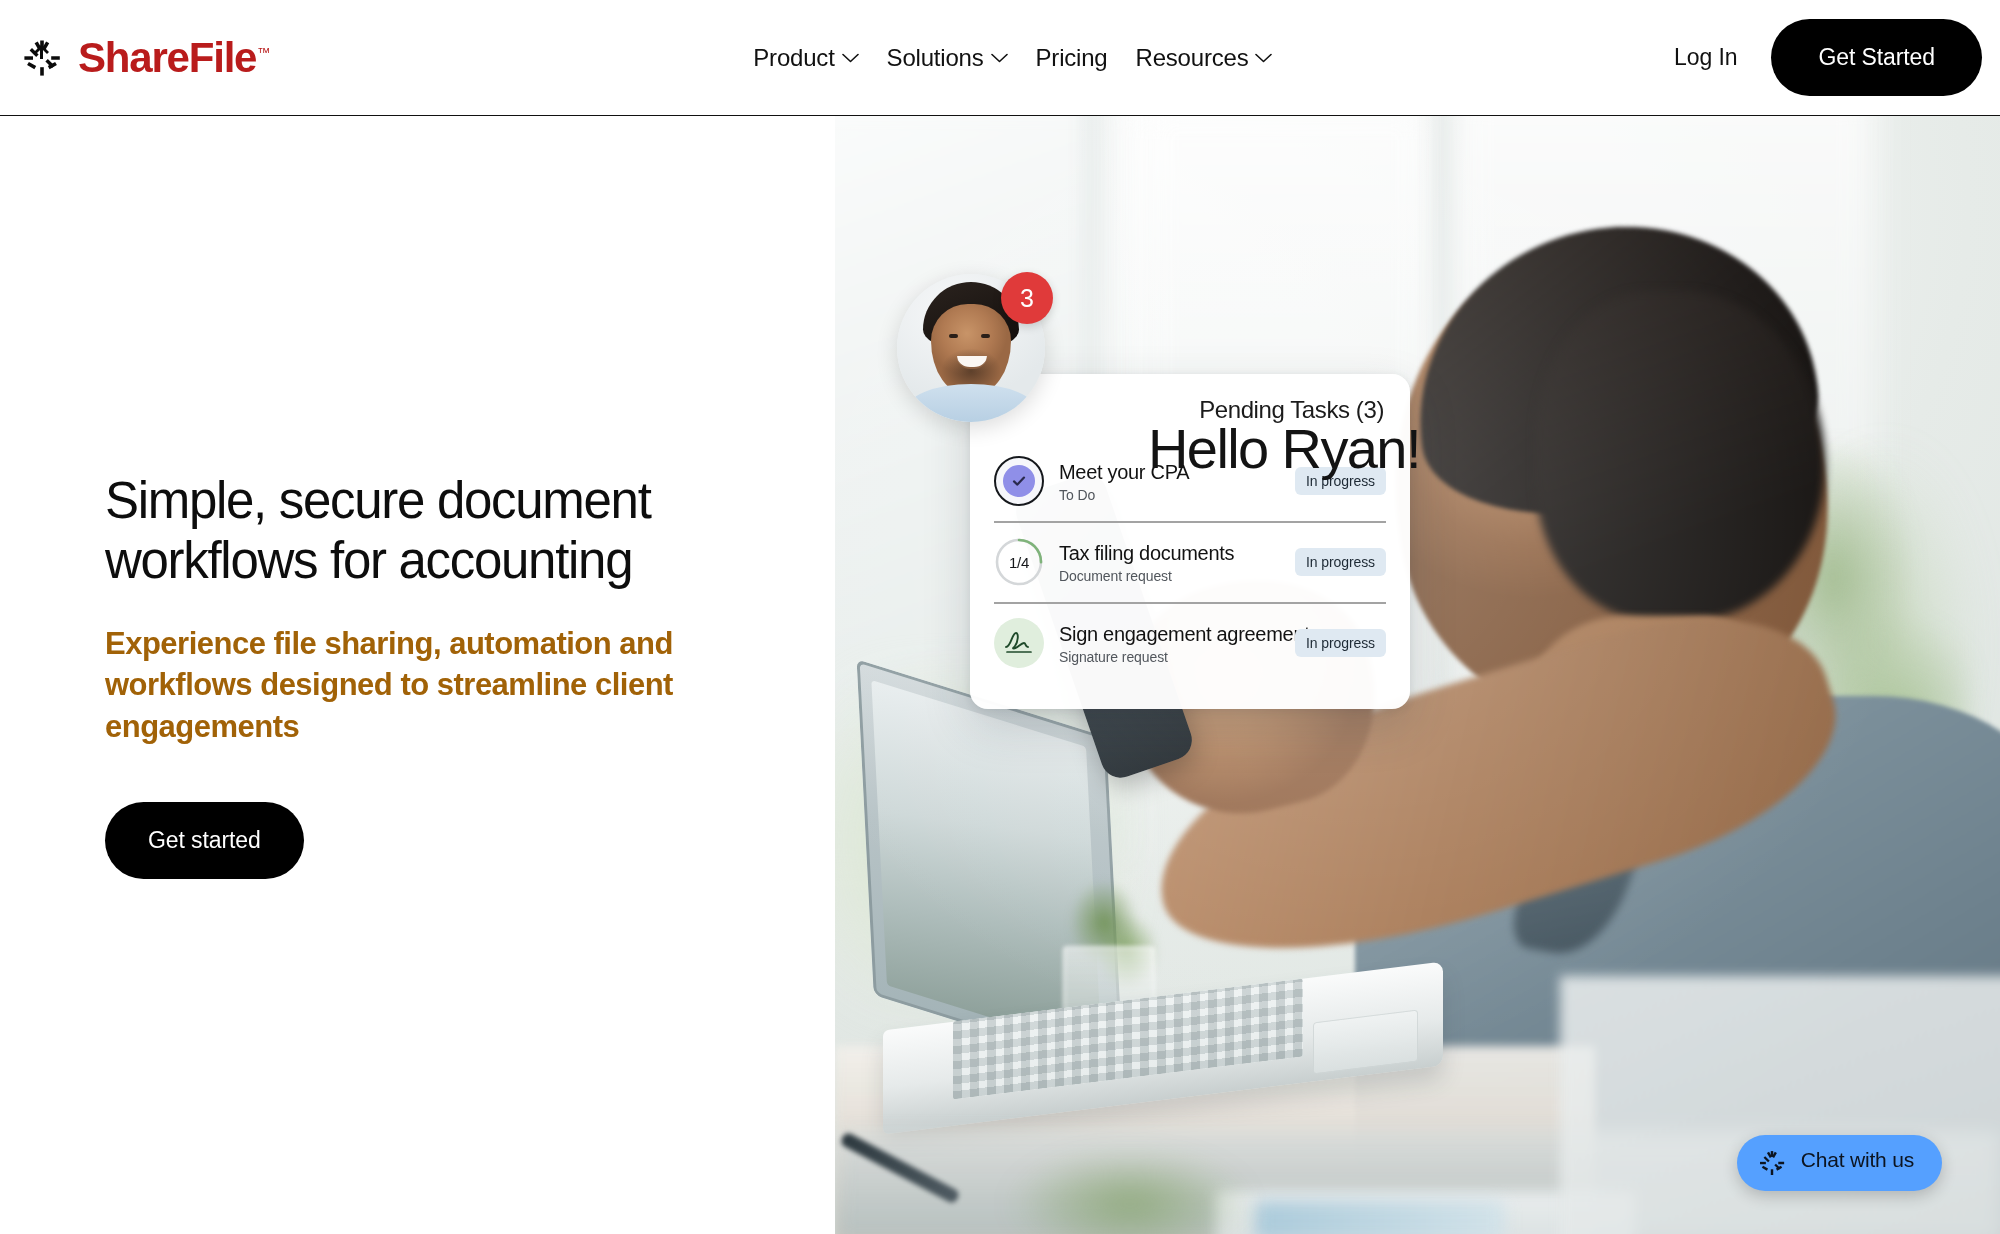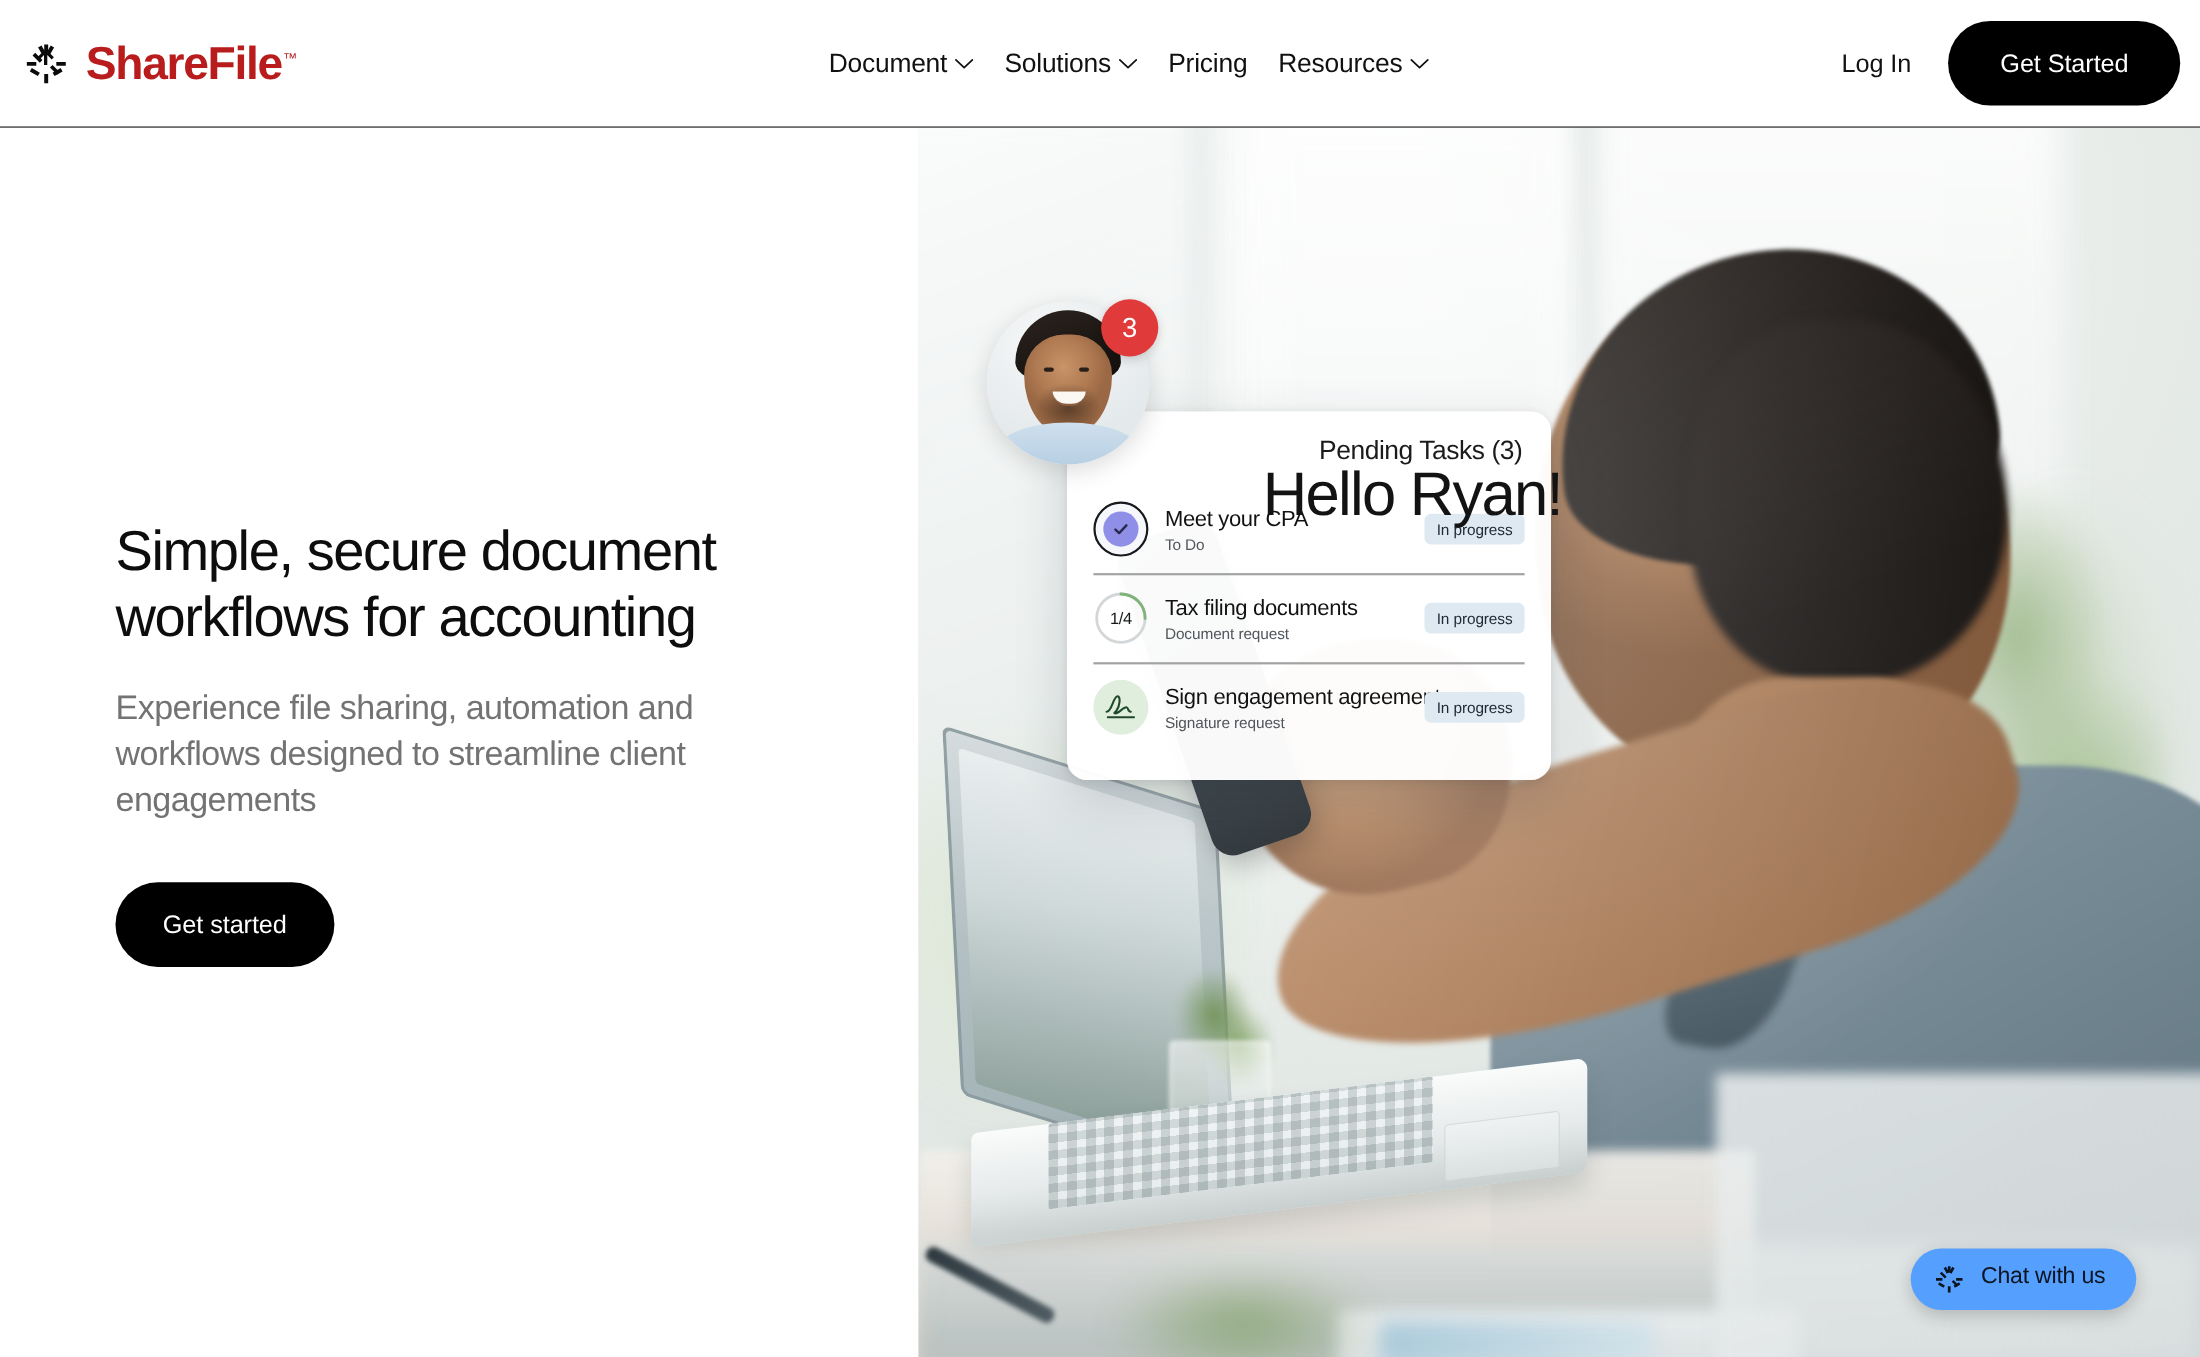--- a/index.html
+++ b/index.html
@@ -70,22 +70,22 @@
     background: #ffffff;
     display: flex; flex-direction: column; justify-content: center;
     padding-left: 105px; padding-right: 40px;
   }
   .hero-title {
     font-size: 51px; line-height: 1.19; font-weight: 400;
     color: #0d0d0d; letter-spacing: -1.3px;
     max-width: 620px; margin-bottom: 31px;
   }
   .hero-sub {
-    font-size: 31px; line-height: 1.34; font-weight: 400;
-    color: #737373; letter-spacing: -0.5px;
+    font-size: 31px; line-height: 1.34; font-weight: 700;
+    color: #a16207; letter-spacing: -0.5px;
     max-width: 620px; margin-bottom: 55px;
   }
   .hero-cta {
     background: #000000; color: #ffffff; border: none;
     border-radius: 999px; font-size: 23px; letter-spacing: -0.1px;
     padding: 25px 43px; cursor: pointer; align-self: flex-start;
     font-family: inherit;
   }
 
   
@@ -457,21 +457,21 @@
         <path d="M32.0 32.0 l-6.6 -6.6 2.4 -2.4 6.6 6.6 z"></path>
         <path d="M12.0 32.0 l6.6 -6.6 2.4 2.4 -6.6 6.6 z" opacity="0"></path>
         <path d="M24.0 28.4 l3.0 0 0 8.2 -3.0 0 z" transform="rotate(35 25.5 32.5)" opacity="0"></path>
       </g>
     </svg>
     <span class="logo-text"><span>ShareFile</span><span class="logo-tm">™</span></span>
   </a>
 
   <nav class="nav">
     <div class="nav-item">
-      <span>Document</span>
+      <span>Product</span>
       <svg class="chev" viewBox="0 0 17 10">
           <path d="M1 1.5 L8.5 8.5 L16 1.5" fill="none" stroke="#111" stroke-width="1.6" stroke-linecap="round" stroke-linejoin="round"></path>
         </svg>
     </div>
     <div class="nav-item">
       <span>Solutions</span>
       <svg class="chev" viewBox="0 0 17 10">
           <path d="M1 1.5 L8.5 8.5 L16 1.5" fill="none" stroke="#111" stroke-width="1.6" stroke-linecap="round" stroke-linejoin="round"></path>
         </svg>
     </div>

